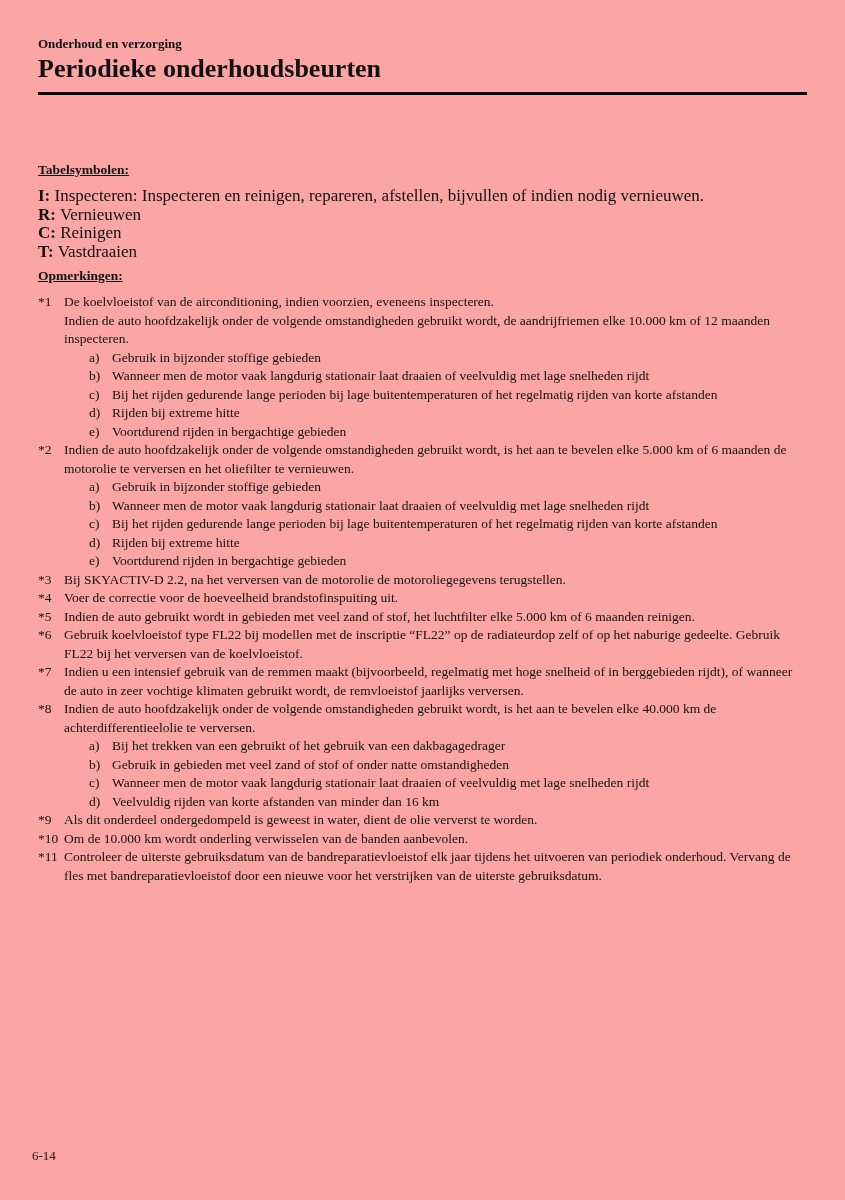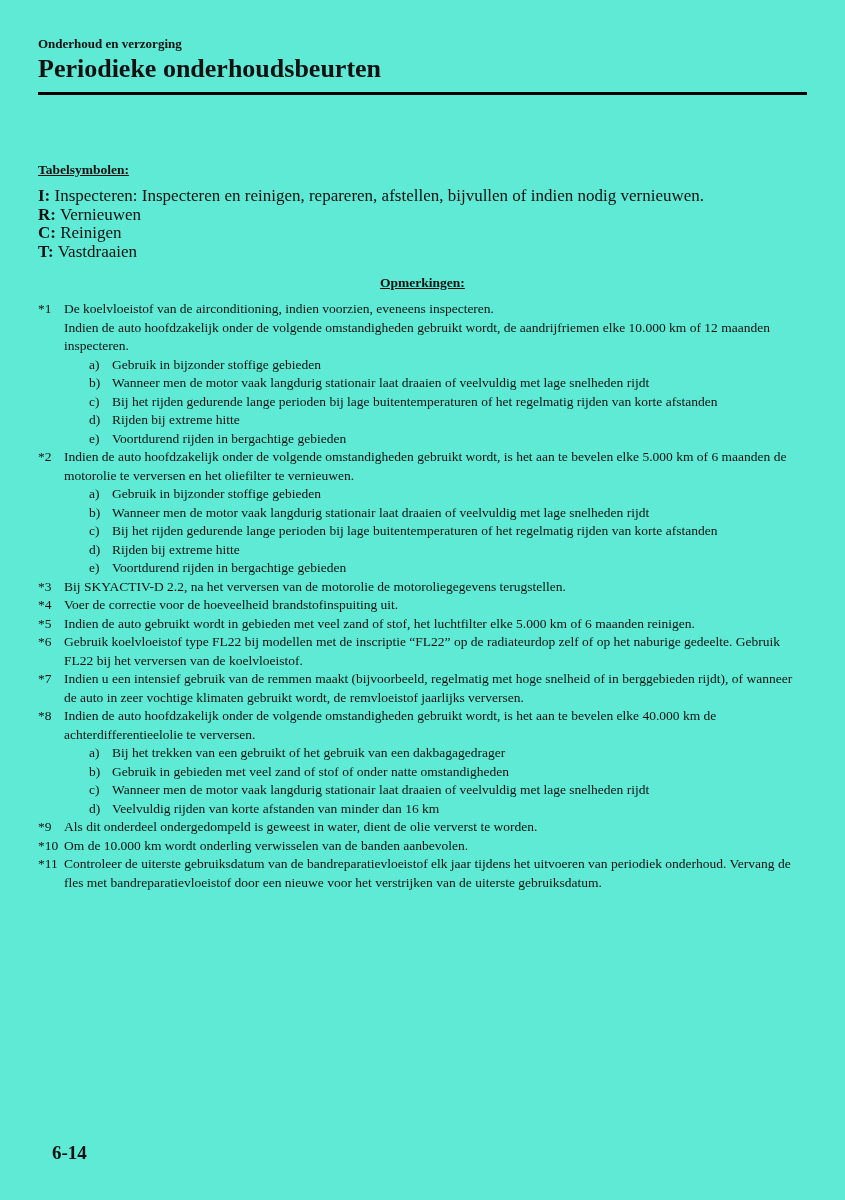--- a/index.html
+++ b/index.html
@@ -2,21 +2,21 @@
 <html><head>
 <meta charset="utf-8">
 <style>
   * { box-sizing: border-box; }
   html, body { margin: 0; padding: 0; }
   body { background: #ffffff; }
   .page {
     width: 845px;
     height: 1200px;
     position: relative;
-    background: #5eead4;
+    background: #fca5a5;
     color: #111111;
     font-family: "Liberation Serif", serif;
     padding: 36px 38px 0 38px;
     overflow: hidden;
   }
   .chapter-label {
     font-size: 13px;
     font-weight: 700;
     line-height: 15px;
   }
@@ -32,21 +32,21 @@
     margin-top: 8px;
   }
   .sub-heading {
     font-size: 13.5px;
     font-weight: 700;
     text-decoration: underline;
     margin: 0;
     line-height: 18px;
   }
   .heading-symbols { margin-top: 66px; }
-  .heading-remarks { margin-top: 13px; text-align: center; }
+  .heading-remarks { margin-top: 6px; }
   .symbol-list { margin-top: 8px; }
   .symbol-row {
     font-size: 17px;
     line-height: 18.5px;
   }
   .symbol-key { font-weight: 700; }
   .notes-list {
     margin-top: 8px;
     font-size: 13.5px;
     line-height: 18.5px;
@@ -56,24 +56,24 @@
     flex: 0 0 auto;
     min-width: 26px;
     padding-right: 4px;
   }
   .note-body { flex: 1; min-width: 0; }
   .subitem { display: flex; padding-left: 25px; }
   .subitem-label { flex: 0 0 23px; }
   .subitem-text { flex: 1; min-width: 0; }
   .page-number {
     position: absolute;
-    left: 52px;
+    left: 32px;
     bottom: 36px;
-    font-size: 19px;
-    font-weight: 700;
+    font-size: 13px;
+    font-weight: 400;
   }
 </style>
 </head>
 <body>
 
 <div class="page">
   <header>
     <div class="chapter-label">Onderhoud en verzorging</div>
     <h1 class="page-title">Periodieke onderhoudsbeurten</h1>
     <div class="rule"></div>

